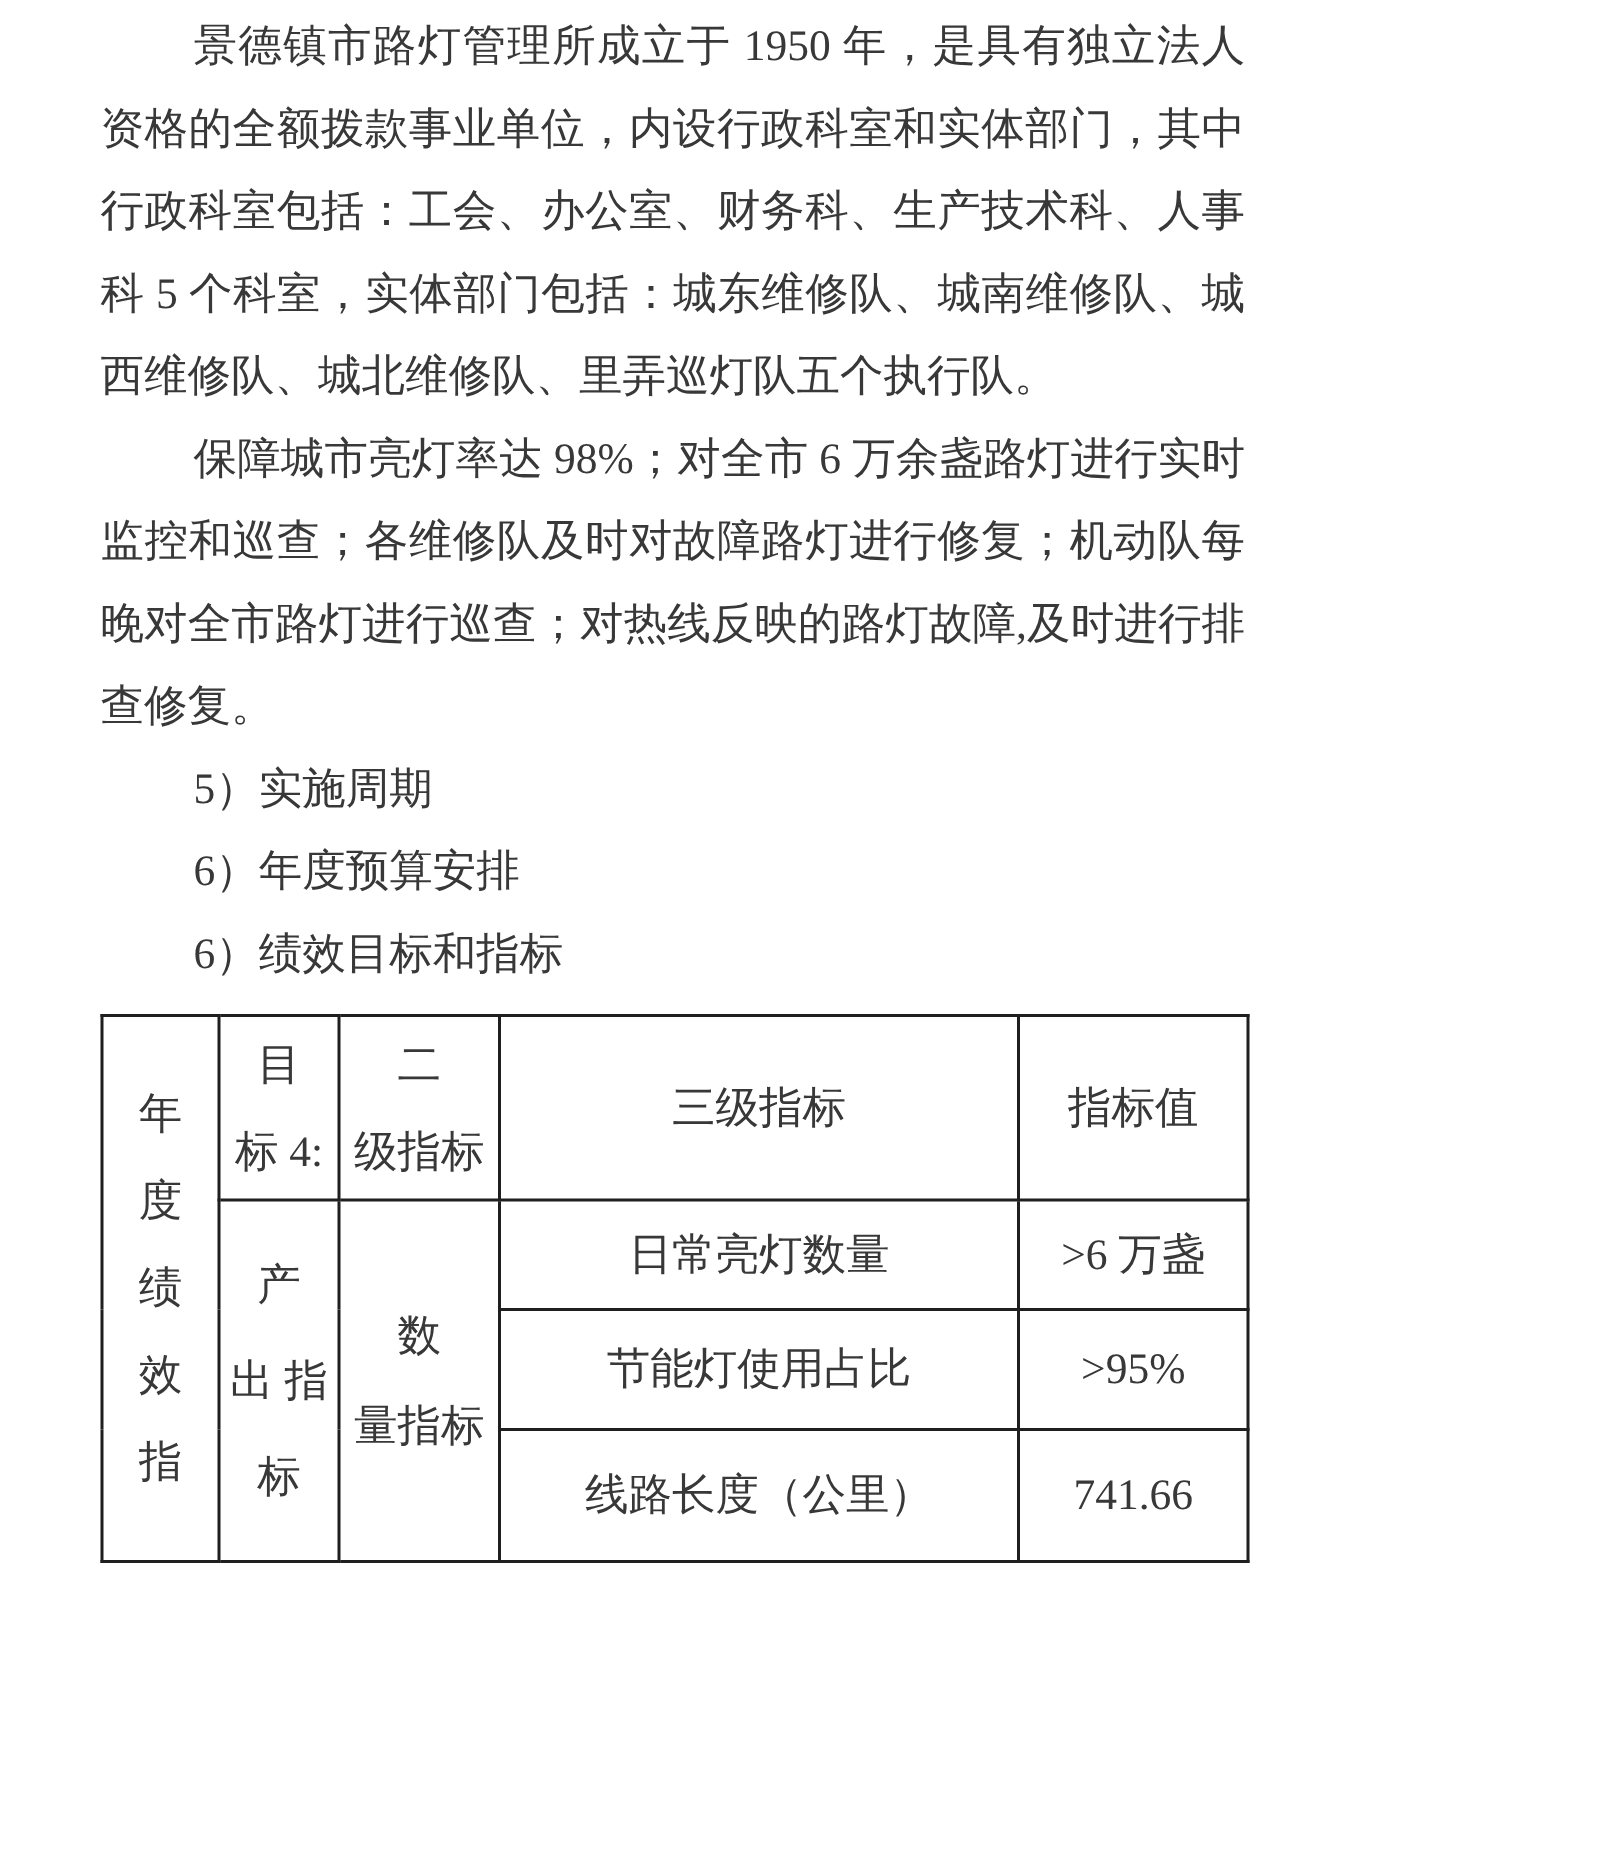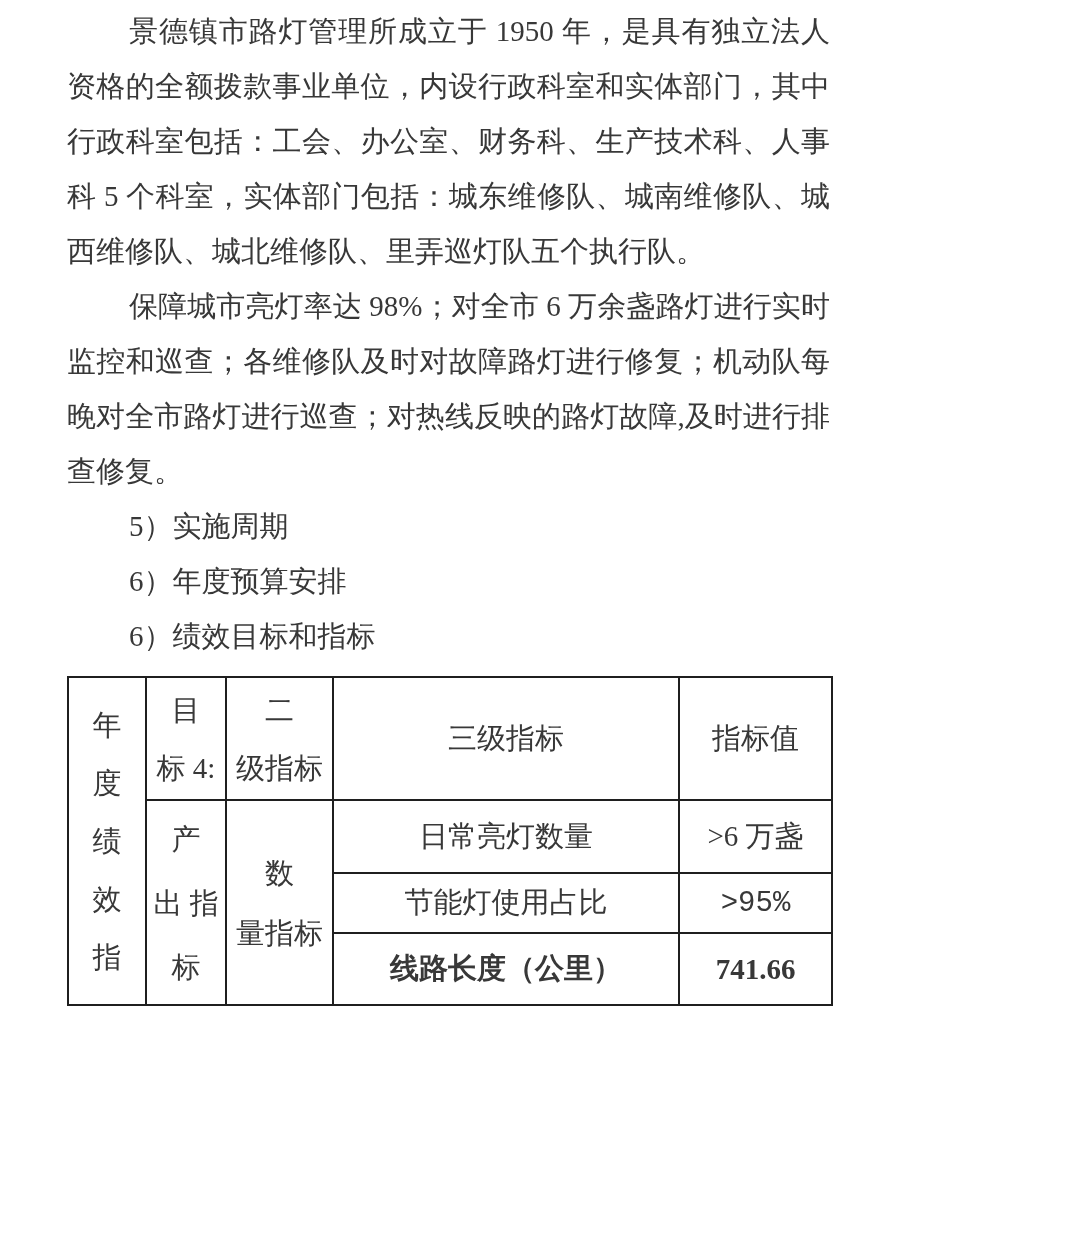--- a/index.html
+++ b/index.html
@@ -47,22 +47,22 @@
   .ml {
     white-space: pre-line;
   }
   .cell-annual   { line-height: 58px; }
   .cell-goal     { line-height: 58px; }
   .cell-lvl2     { line-height: 58px; }
   .cell-output   { line-height: 64px; }
   .cell-quantity { line-height: 60px; }
   tr.r-head { height: 123px; }
   tr.r-1    { height: 73px; }
-  tr.r-2    { height: 60px; font-family: Liberation Mono, monospace; }
-  tr.r-3    { height: 72px; font-weight: bold; }
+  tr.r-2    { height: 80px; }
+  tr.r-3    { height: 88px; }
 </style>
 </head>
 <body>
 
 <div class="page">
 
   <div class="text-block">
     <p class="para">景德镇市路灯管理所成立于 1950 年，是具有独立法人资格的全额拨款事业单位，内设行政科室和实体部门，其中行政科室包括：工会、办公室、财务科、生产技术科、人事科 5 个科室，实体部门包括：城东维修队、城南维修队、城西维修队、城北维修队、里弄巡灯队五个执行队。</p>
     <p class="para">保障城市亮灯率达 98%；对全市 6 万余盏路灯进行实时监控和巡查；各维修队及时对故障路灯进行修复；机动队每晚对全市路灯进行巡查；对热线反映的路灯故障,及时进行排查修复。</p>
     <p class="para">5）实施周期</p>

